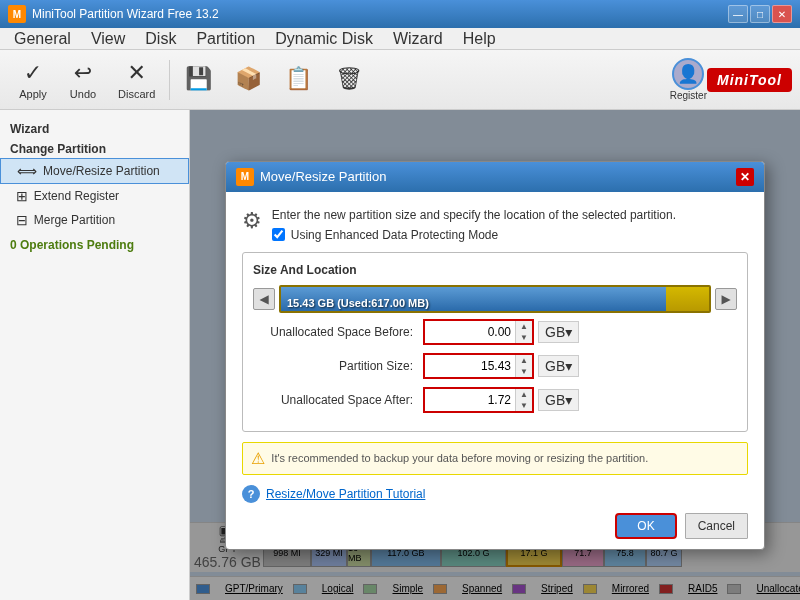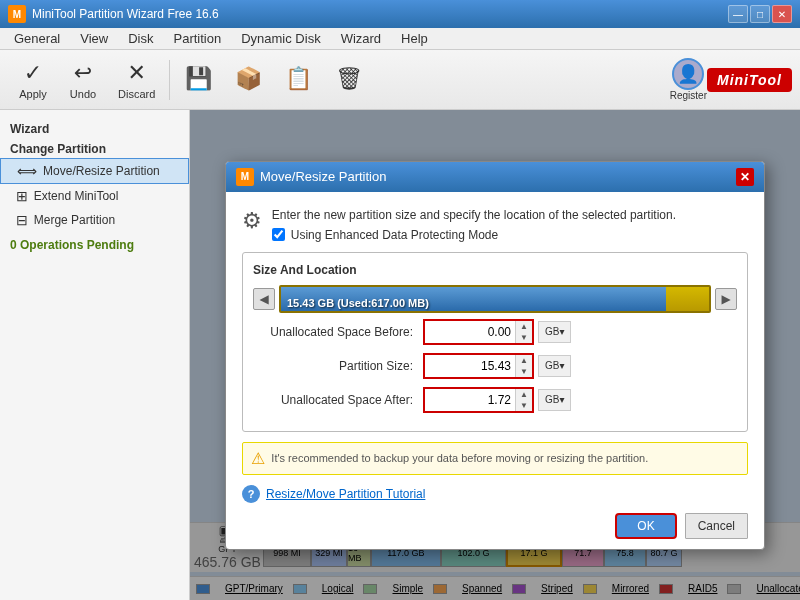--- a/index.html
+++ b/index.html
@@ -46,21 +46,21 @@
       background: #f0f0f0;
       border-bottom: 1px solid #ccc;
       height: 22px;
       display: flex;
       align-items: center;
       padding: 0 4px;
     }
     .menu-item {
       padding: 2px 10px;
       cursor: pointer;
-      font-size: 13px;
+      font-size: 16px;
       color: #333;
       height: 100%;
       display: flex; align-items: center;
     }
 
     
     #toolbar {
       background: linear-gradient(to bottom, #f5f5f5, #e8e8e8);
       border-bottom: 1px solid #ccc;
       height: 60px;
@@ -318,21 +318,21 @@
       border: none; cursor: pointer;
       display: flex; align-items: center; justify-content: center;
       font-size: 8px; color: #555;
     }
     .unit-dropdown {
       margin-left: 4px;
       display: flex; align-items: center;
       background: #f0f0f0;
       border: 1px solid #ccc;
       padding: 2px 6px; cursor: pointer;
-      font-size: 10px; color: #333;
+      font-size: 14px; color: #333;
       height: 22px;
     }
 
     
     .warning-row {
       display: flex; align-items: center; gap: 6px;
       font-size: 11px; color: #555; margin: 10px 0;
       background: #fffbe6;
       padding: 6px 8px;
       border: 1px solid #e8d800;
@@ -380,21 +380,21 @@
     .dp-f { background: #f0d050; width: 56px; border: 2px solid #c80; }
     .dp-e { background: #e8a0c8; width: 42px; }
     .dp-g { background: #90c8f0; width: 42px; }
     .dp-s { background: #b0d0f8; width: 36px; }
   </style>
 </head>
 <body>
 
 <div id="titlebar">
   <div class="title-icon">M</div>
-  <span class="title-text">MiniTool Partition Wizard Free 16.6</span>
+  <span class="title-text">MiniTool Partition Wizard Free 13.2</span>
   <div class="win-btn">—</div>
   <div class="win-btn">□</div>
   <div class="win-btn close">✕</div>
 </div>
 
 <div id="menubar">
   <div class="menu-item">General</div>
   <div class="menu-item">View</div>
   <div class="menu-item">Disk</div>
   <div class="menu-item">Partition</div>
@@ -443,21 +443,21 @@
 
   <div id="sidebar">
     <div class="sidebar-section-title">Wizard</div>
     <div class="sidebar-section-title">Change Partition</div>
     <div class="sidebar-item active">
       <span class="si-icon">⟺</span>
       <span>Move/Resize Partition</span>
     </div>
     <div class="sidebar-item">
       <span class="si-icon">⊞</span>
-      <span>Extend MiniTool</span>
+      <span>Extend Register</span>
     </div>
     <div class="sidebar-item">
       <span class="si-icon">⊟</span>
       <span>Merge Partition</span>
     </div>
     <div class="sidebar-ops">0 Operations Pending</div>
   </div>
 
   <div id="content">
 

